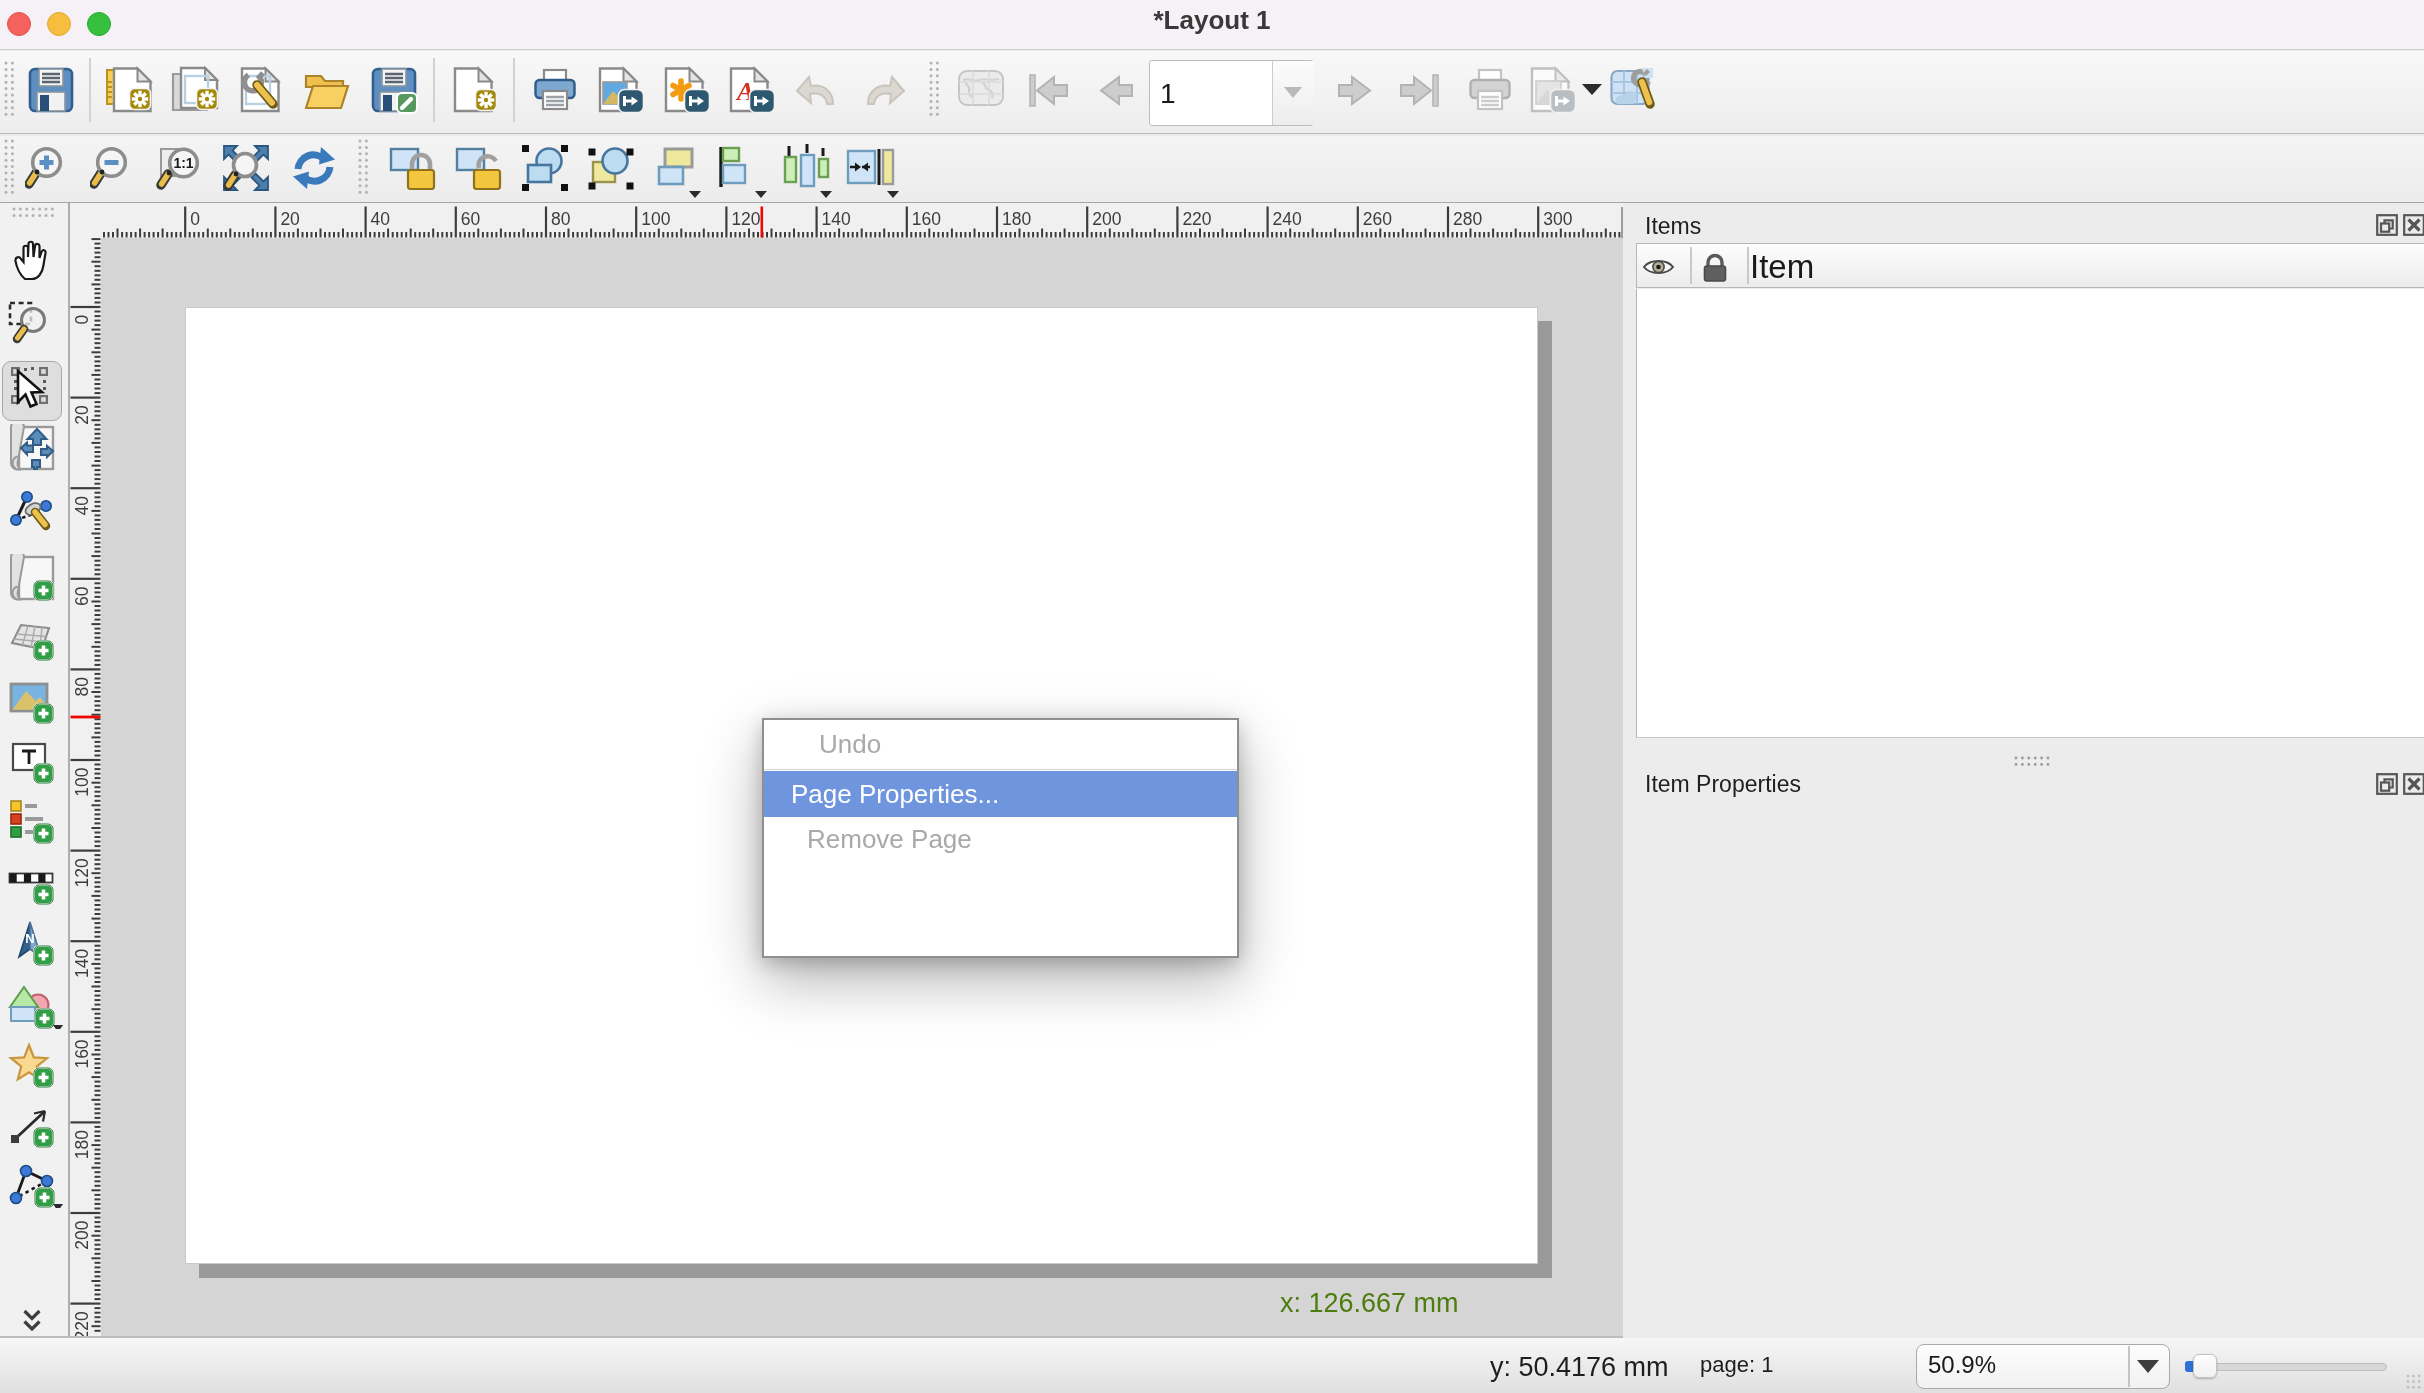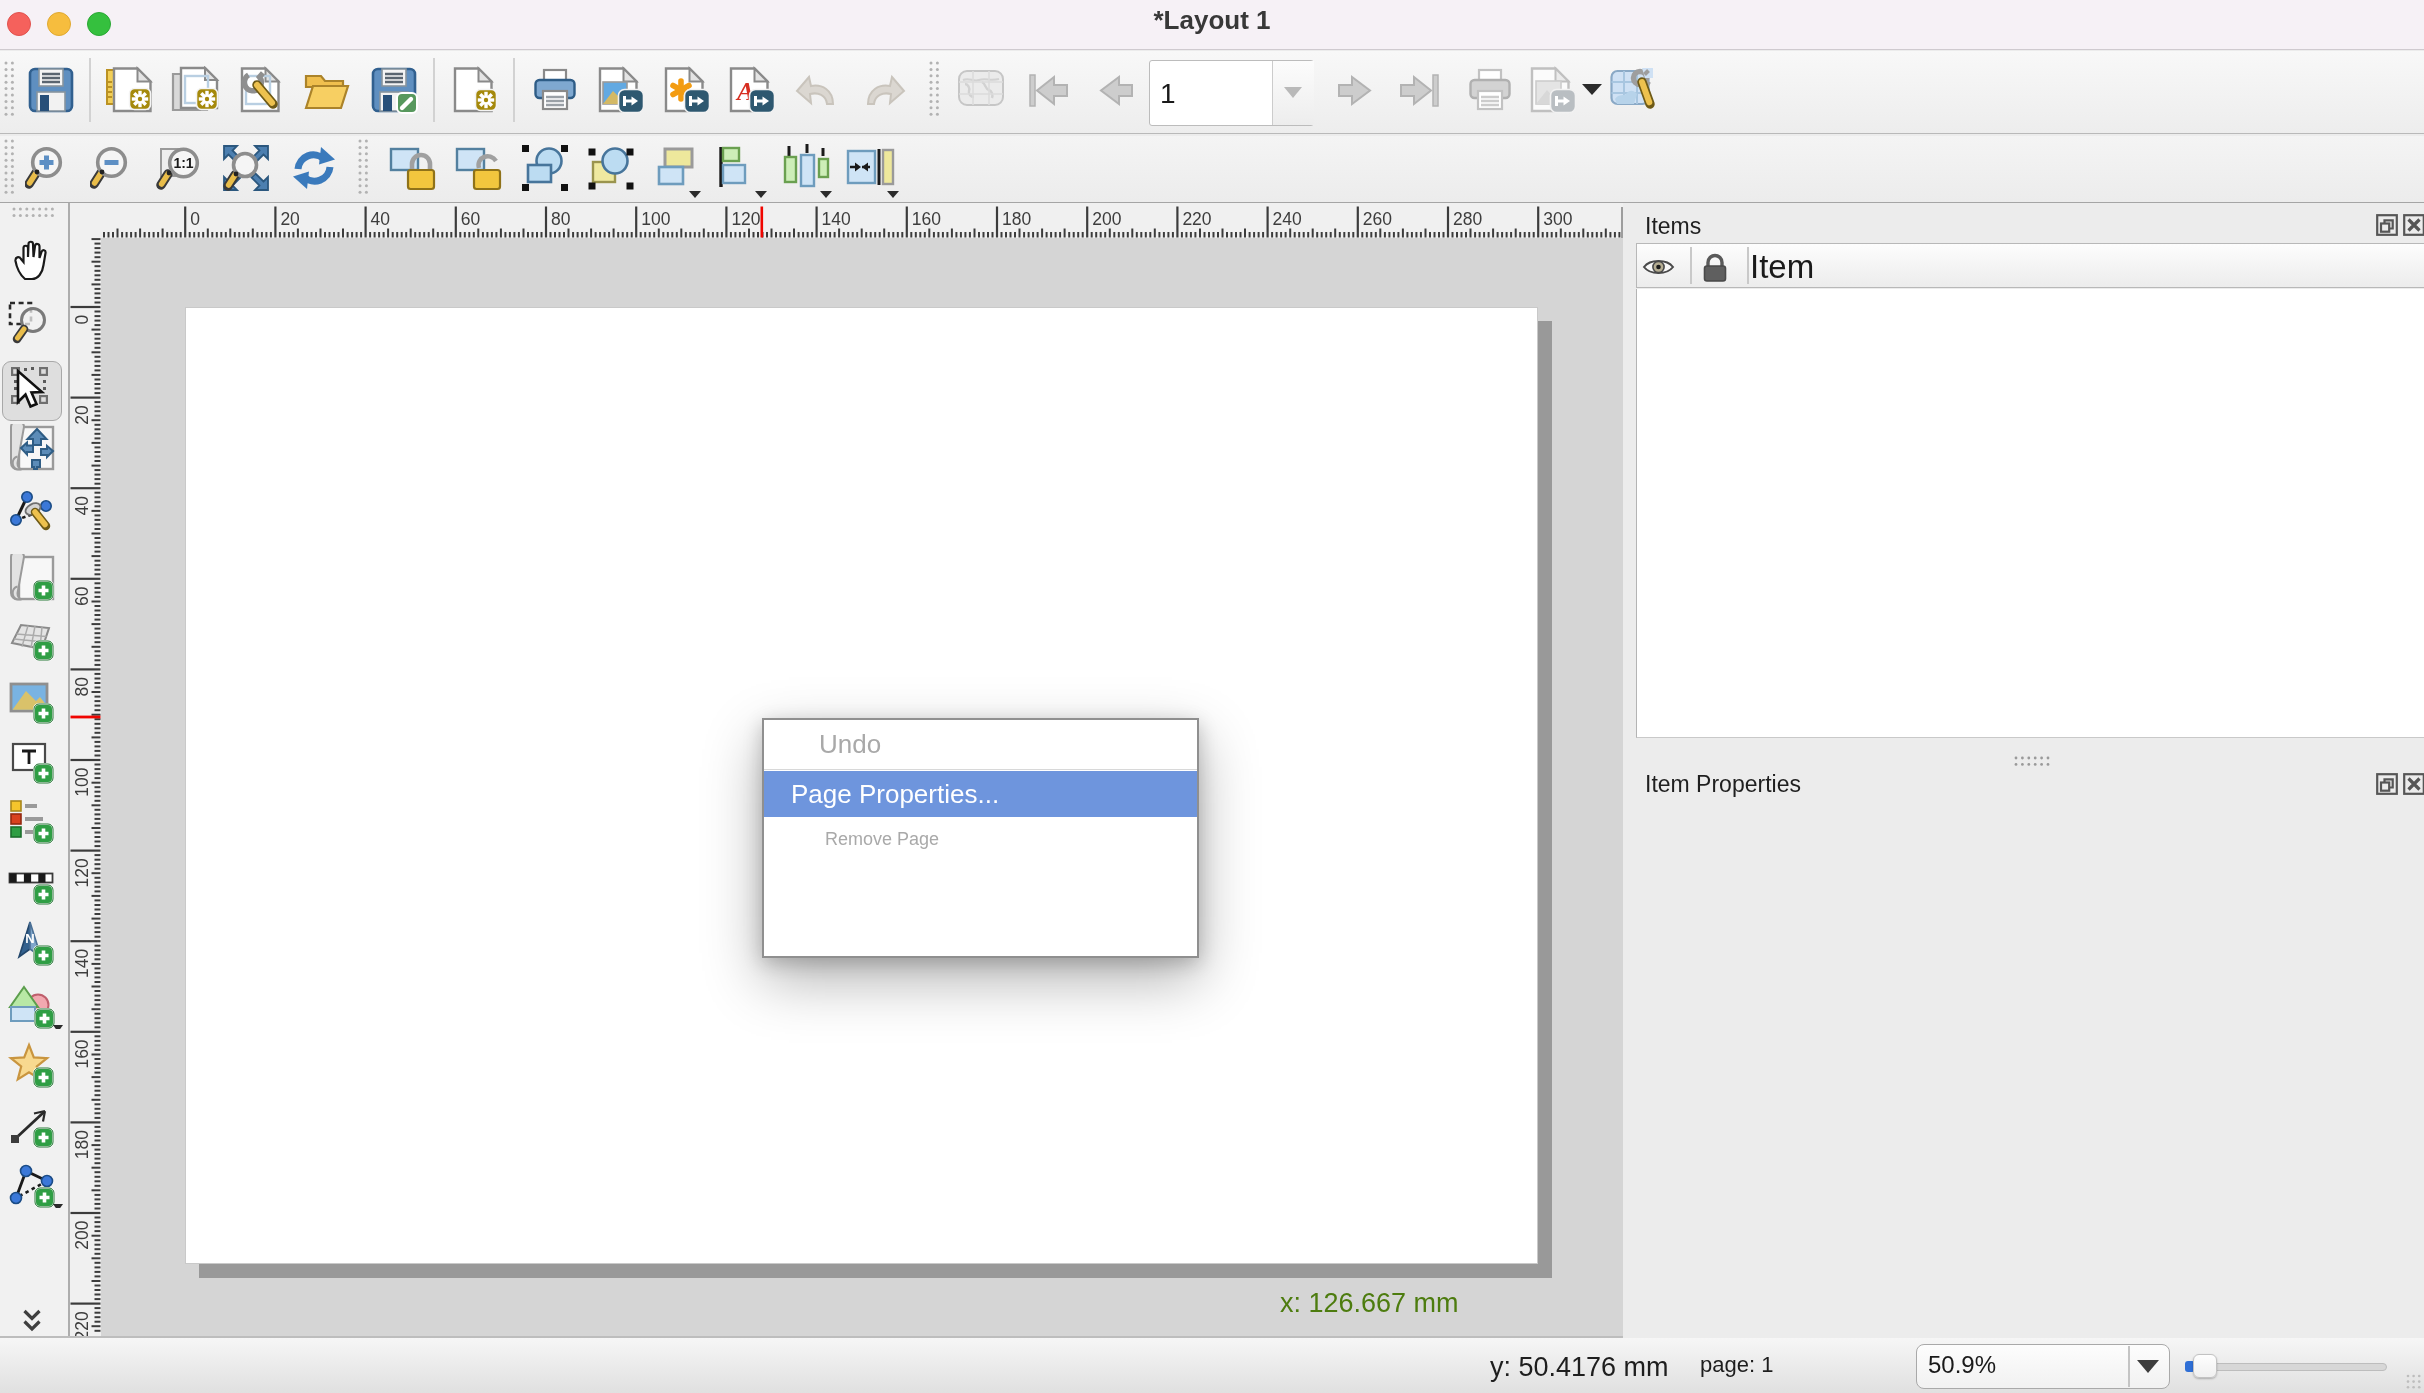--- a/index.html
+++ b/index.html
@@ -1273,18 +1273,18 @@
       <g transform="translate(27 27)">
         <rect x="1" y="1" width="19" height="19" rx="5" fill="#2f9e44" stroke="#fff" stroke-width="2"></rect>
         <rect x="1" y="1" width="19" height="19" rx="5" fill="none" stroke="#1c6e2d" stroke-width="1"></rect>
         <path d="M10.5 5.5 V15.5 M5.5 10.5 H15.5" stroke="#fff" stroke-width="3.6"></path>
         <polygon points="19,17 29,17 24,24" fill="#2b2b2b"></polygon>
       </g>
     </svg>
     <svg style="position:absolute;left:22px;top:1309px" width="21" height="23" viewBox="0 0 21 23">
       <path d="M2.5 2 l7.5 7.5 7.5 -7.5 M2.5 12.5 l7.5 7.5 7.5 -7.5" stroke="#3f3f3f" stroke-width="3.2" fill="none"></path>
     </svg>
-    <div class="abs" style="left:762px;top:718px;width:437px;height:240px;background:#fff;border:2px solid #8f8f8f;box-shadow:0 22px 55px rgba(0,0,0,.30),0 5px 18px rgba(0,0,0,.20)">
+    <div class="abs" style="left:762px;top:718px;width:477px;height:240px;background:#fff;border:2px solid #8f8f8f;box-shadow:0 22px 55px rgba(0,0,0,.30),0 5px 18px rgba(0,0,0,.20)">
       <div style="height:47px;line-height:49px;padding-left:55px;font-size:26px;color:#a9a9a9">Undo</div>
       <div style="height:3px;border-bottom:1.5px solid #d8d8d8"></div>
       <div style="height:46px;line-height:46px;padding-left:27px;font-size:26px;color:#fff;background:#6e95dd;margin-top:1px">Page Properties...</div>
-      <div style="height:45px;line-height:45px;padding-left:61px;font-size:18px;color:#a9a9a9">Remove Page</div>
+      <div style="height:45px;line-height:45px;padding-left:43px;font-size:26px;color:#a9a9a9">Remove Page</div>
     </div>
   </div>
 </body></html>

